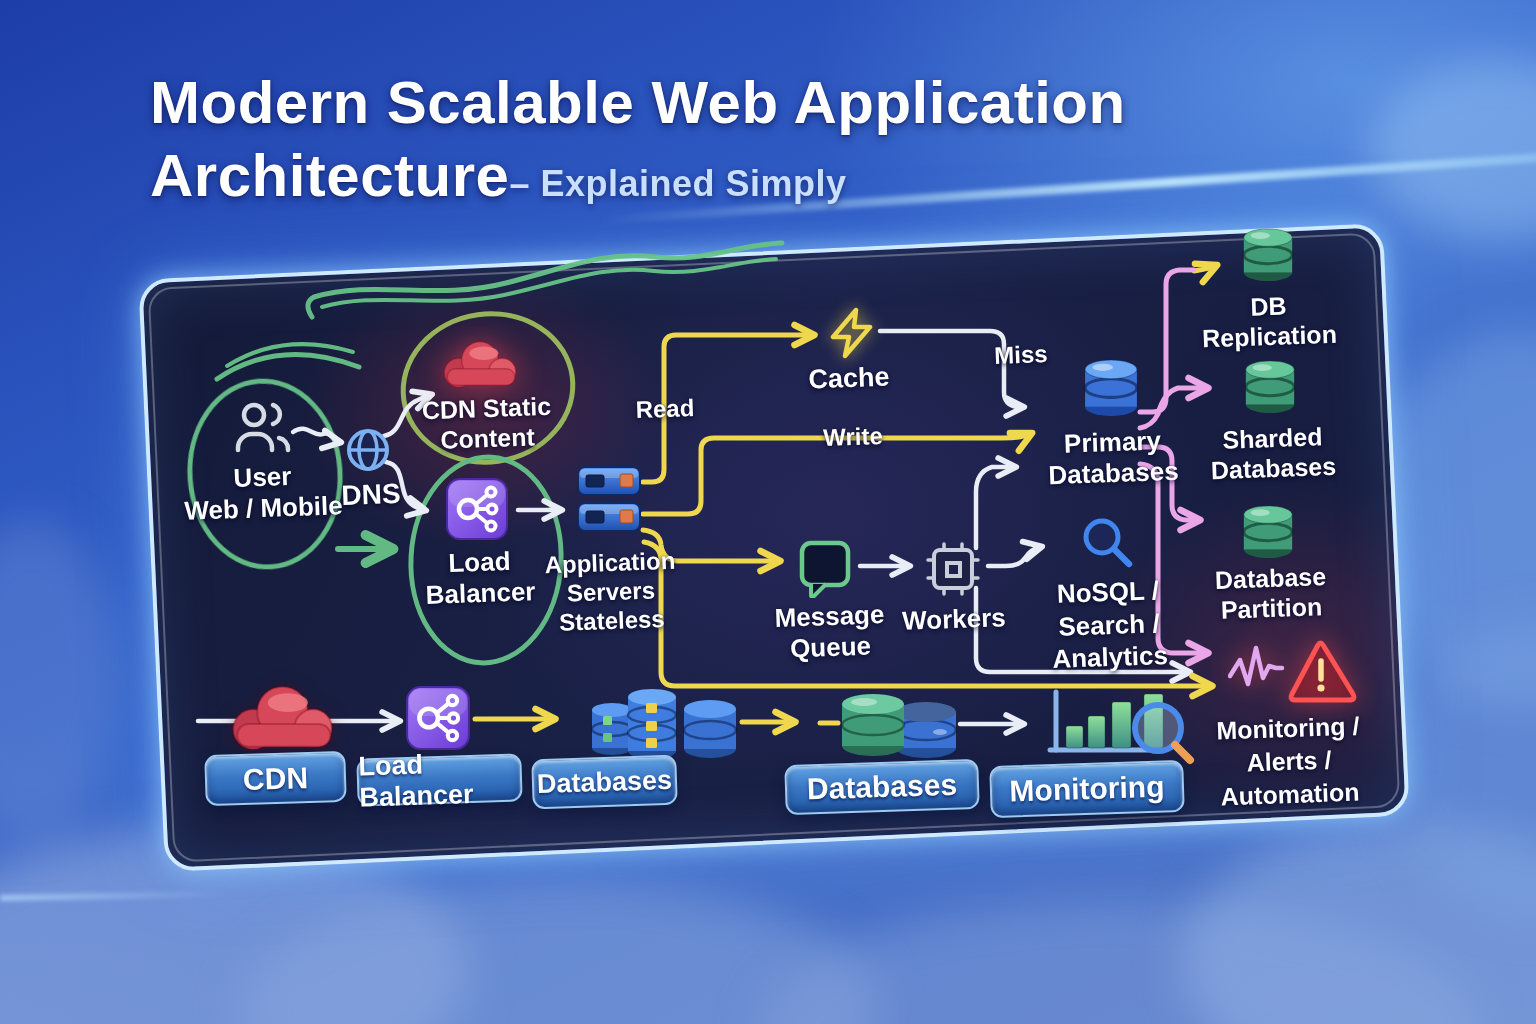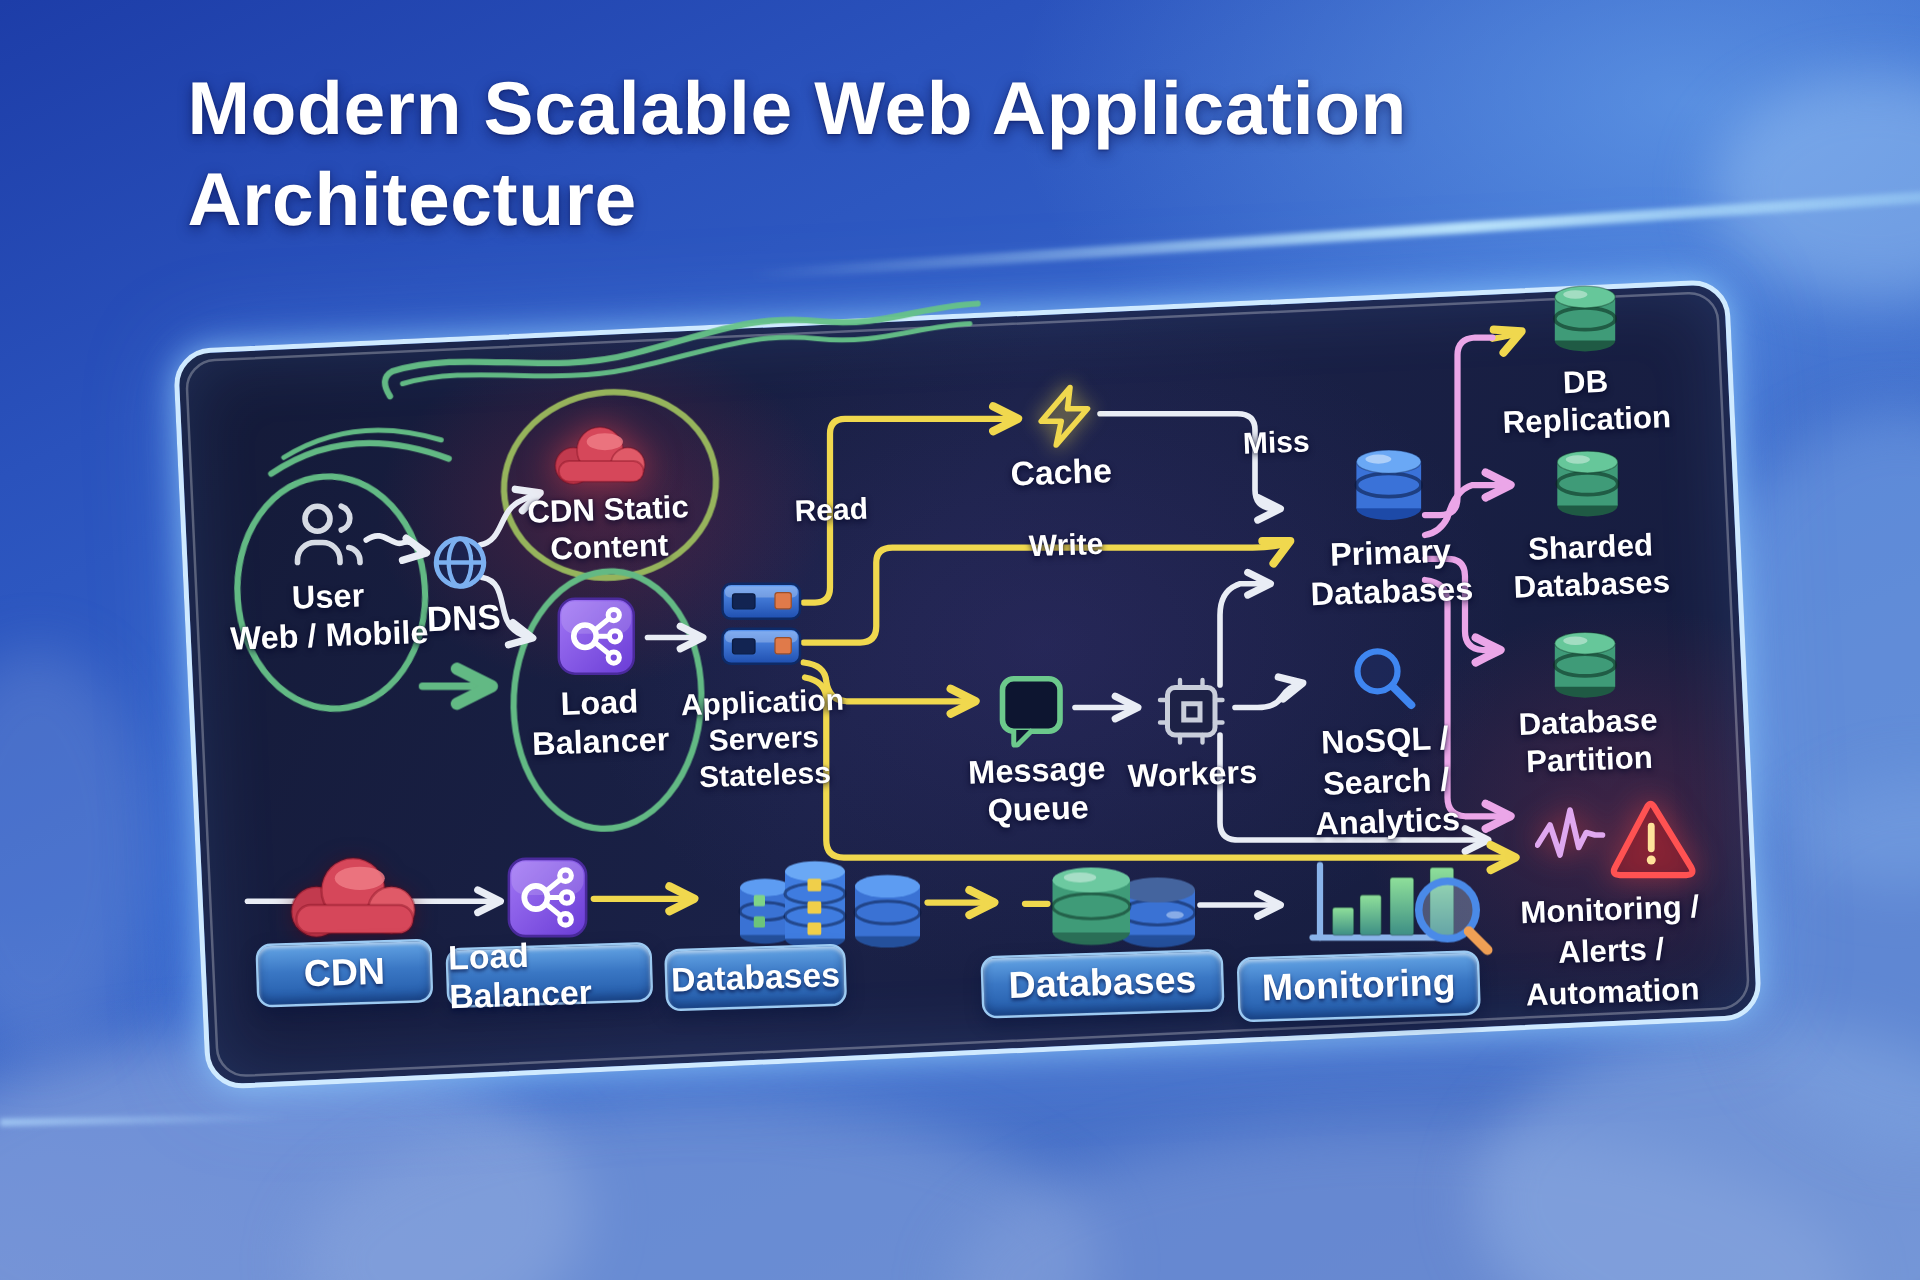--- a/index.html
+++ b/index.html
@@ -27,21 +27,21 @@
   .icon{position:absolute;pointer-events:none;}
   .lbl{position:absolute;transform:translateX(-50%) rotate(-2deg);color:#fff;font-weight:bold;
     text-align:center;white-space:nowrap;text-shadow:0 2px 5px rgba(0,5,40,.75), 0 0 2px rgba(0,5,40,.5);
     line-height:1.18;z-index:6;}
   .edge-lbl{font-size:24px;}
   .btn{position:absolute;display:flex;align-items:center;justify-content:center;
     transform:rotate(-1.8deg);border-radius:12px;border:2px solid #9ccaf2;
     background:linear-gradient(180deg,#62a3e4 0%, #3a77c4 45%, #225aa8 100%);
     box-shadow:inset 0 2px 3px rgba(255,255,255,.5), inset 0 -4px 8px rgba(10,30,80,.45), 0 5px 12px rgba(8,20,60,.5);
     color:#fff;font-weight:bold;font-size:30px;text-shadow:0 2px 3px rgba(0,10,60,.65);z-index:7;}
-  .title{position:absolute;left:150px;top:52px;z-index:8;color:#fff;}
+  .title{position:absolute;left:150px;top:68px;z-index:8;color:#fff;}
   .title .t1,.title .t2{font-weight:bold;font-size:60px;letter-spacing:.5px;
     text-shadow:0 3px 10px rgba(8,16,80,.6), 0 1px 2px rgba(8,16,80,.6);}
   .title .t2{margin-top:4px;display:flex;align-items:baseline;}
   .title .sub{font-size:36px;font-weight:bold;color:#c9dffc;letter-spacing:.5px;
     text-shadow:0 2px 6px rgba(8,16,80,.6);}
 </style>
 </head>
 <body>
 
 <div class="scene">
@@ -406,16 +406,17 @@
   <div class="btn" style="left:205px;top:753px;width:137px;height:47px;">CDN</div>
   <div class="btn" style="left:357px;top:756px;width:161px;height:44px;font-size:27px;">Load Balancer</div>
   <div class="btn" style="left:532px;top:757px;width:141px;height:46px;font-size:27px;">Databases</div>
   <div class="btn" style="left:785px;top:762px;width:190px;height:46px;">Databases</div>
   <div class="btn" style="left:990px;top:763px;width:190px;height:48px;">Monitoring</div>
 
   <div class="title">
     <div class="t1">Modern Scalable Web Application</div>
     <div class="t2">
       <span>Architecture</span>
+      <span class="sub">– Explained Simply</span>
     </div>
   </div>
 
 </div>
 
 </body></html>

